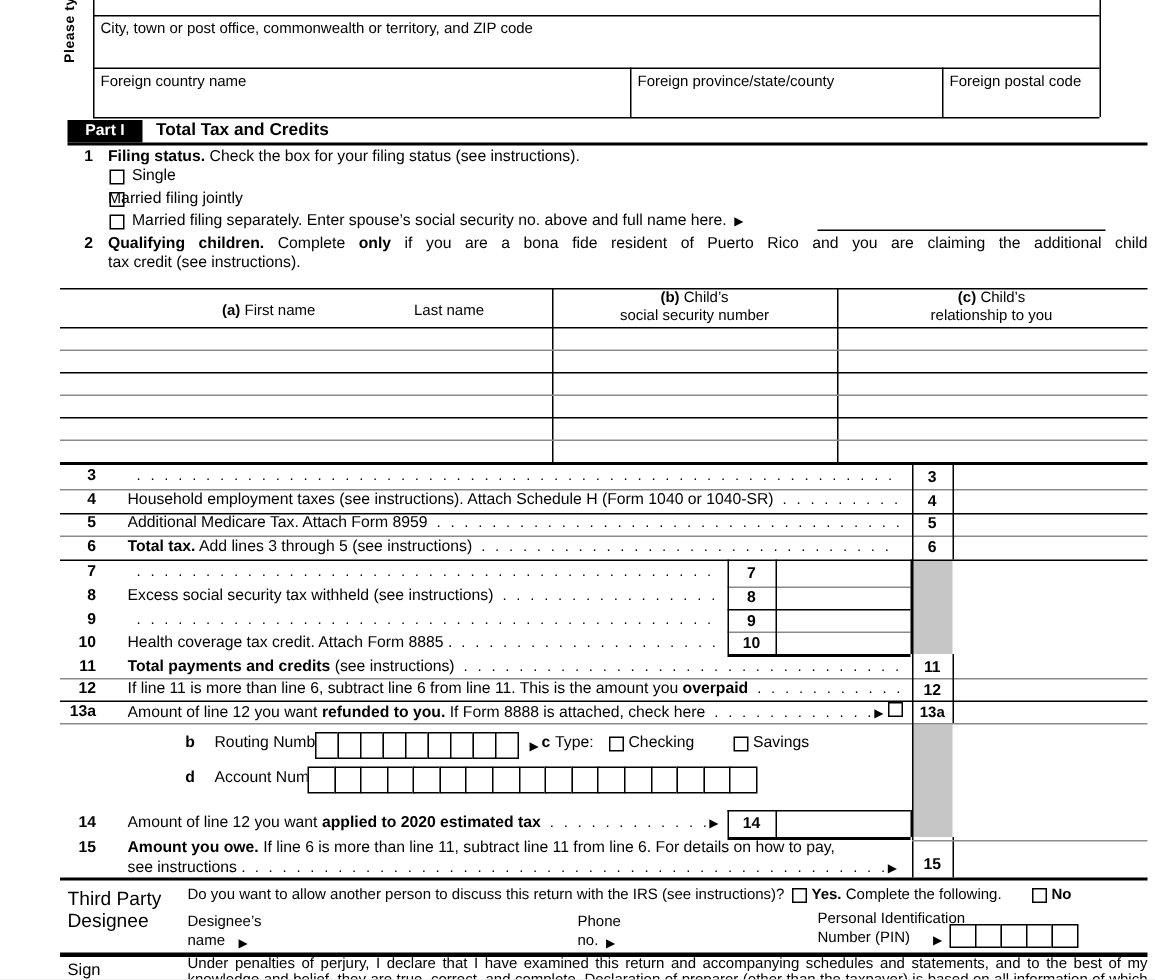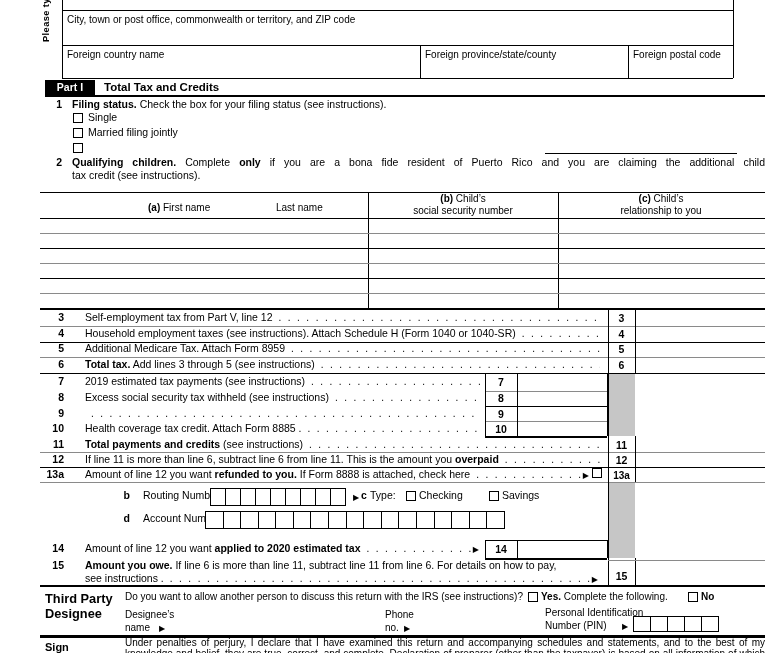--- a/index.html
+++ b/index.html
@@ -27,21 +27,21 @@
   .cells{position:absolute;display:flex}
   .cells .cell{flex:1;height:100%;border:1.3px solid #000;margin-left:-1.3px;background:#fff}
   .cells .cell:first-child{margin-left:0}
   .field{position:absolute;background:transparent}
   .justify{text-align:justify}
   .justify::after{content:"";display:inline-block;width:100%}
   .partbox{position:absolute;left:45px;top:80px;width:50px;height:15px;background:#000;color:#fff;
            font-weight:bold;font-size:10.5px;text-align:center;line-height:15px}
   .vert{position:absolute;left:40px;top:42px;transform:rotate(-90deg);transform-origin:0 0;
         font-weight:bold;font-size:9.3px;letter-spacing:.4px;white-space:nowrap}
-  .bigb{position:absolute;font-weight:bold;font-size:12.8px;line-height:14px}
+  .bigb{position:absolute;font-weight:normal;font-size:12.8px;line-height:14px}
 </style>
 </head>
 <body>
 
 <div class="page" id="pg">
 
   <div class="vert">Please typ</div>
   <div class="V" style="left:62px;top:0;height:78px"></div>
   <div class="V" style="left:733px;top:0;height:78px"></div>
   <div class="H" style="left:62px;top:10px;width:671px"></div>
@@ -60,22 +60,23 @@
 
   <div class="partbox">Part I</div>
   <div class="T B" style="left:104px;top:81px;font-size:11.5px">Total Tax and Credits</div>
   <div class="H" style="left:45px;top:95px;width:720px;height:1.5px"></div>
 
   <span class="lnum" style="top:98px;left:40px">1</span>
   <div class="T" style="left:72px;top:98px"><b>Filing status. </b><span>Check the box for your filing status (see instructions).</span></div>
   <span class="cbA" style="left:73px;top:113px"></span>
   <div class="T" style="left:88px;top:111px">Single</div>
   <span class="cbA" style="left:73px;top:128px"></span>
-  <div class="T" style="left:88px;top:126px">Married filing jointly</div>
+  <div class="T" style="left:72px;top:126px">Married filing jointly</div>
   <span class="cbA" style="left:73px;top:143px"></span>
+  <div class="T" style="left:88px;top:141px"><span>Married filing separately.  Enter spouse’s social security no. above and full name here.</span> <span class="arr">▶</span></div>
   <div class="H" style="left:545px;top:152.5px;width:192px"></div>
   <div class="field" style="left:545px;top:143px;width:192px;height:9px"></div>
 
   <span class="lnum" style="top:156px;left:40px">2</span>
   <div class="A justify" style="left:72px;top:156px;width:693px;height:14px;overflow:hidden"><b>Qualifying children. </b><span>Complete </span><b>only</b><span> if you are a bona fide resident of Puerto Rico and you are claiming the additional child</span></div>
   <div class="T" style="left:72px;top:169px">tax credit (see instructions).</div>
 
   <div class="H" style="left:40px;top:192px;width:725px"></div>
   <div class="V" style="left:368px;top:192px;height:116px"></div>
   <div class="V" style="left:558px;top:192px;height:116px"></div>
@@ -120,21 +121,20 @@
 
   <div class="V" style="left:608px;top:308px;height:277px"></div>
   <div class="V" style="left:635px;top:308px;height:65px"></div>
   <div class="V" style="left:635px;top:436px;height:46px"></div>
   <div class="V" style="left:635px;top:558px;height:27px"></div>
   <div class="HG" style="left:608px;top:560px;width:157px"></div>
   <div class="H" style="left:40px;top:585px;width:725px;height:2px"></div>
 
   <span class="lnum" style="top:311px">3</span>
   <div class="row" style="top:311px;width:515px">
-      <span class="rt"><span>Self-employment tax from Part V, line 12</span></span>
       <span class="dots">..........................................................................................</span>
     </div>
   <span class="bnum" style="top:312px">3</span>
   <div class="field" style="left:636px;top:311px;width:128px;height:14px"></div>
 
   <span class="lnum" style="top:327px">4</span>
   <div class="row" style="top:327px;width:515px">
       <span class="rt"><span>Household employment taxes (see instructions). Attach Schedule H (Form 1040 or 1040-SR)</span></span>
       <span class="dots">..........................................................................................</span>
     </div>
@@ -152,21 +152,20 @@
   <span class="lnum" style="top:358px">6</span>
   <div class="row" style="top:358px;width:515px">
       <span class="rt"><b>Total tax.</b><span> Add lines 3 through 5 (see instructions)</span></span>
       <span class="dots">..........................................................................................</span>
     </div>
   <span class="bnum" style="top:359px">6</span>
   <div class="field" style="left:636px;top:358px;width:128px;height:14px"></div>
 
   <span class="lnum" style="top:375px">7</span>
   <div class="row" style="top:375px;width:395px">
-      <span class="rt"><span>2019 estimated tax payments (see instructions)</span></span>
       <span class="dots">..........................................................................................</span>
     </div>
   <span class="inum" style="top:376px">7</span>
   <div class="field" style="left:518px;top:375px;width:88px;height:14px"></div>
 
   <span class="lnum" style="top:391px">8</span>
   <div class="row" style="top:391px;width:395px">
       <span class="rt"><span>Excess social security tax withheld (see instructions)</span></span>
       <span class="dots">..........................................................................................</span>
     </div>

